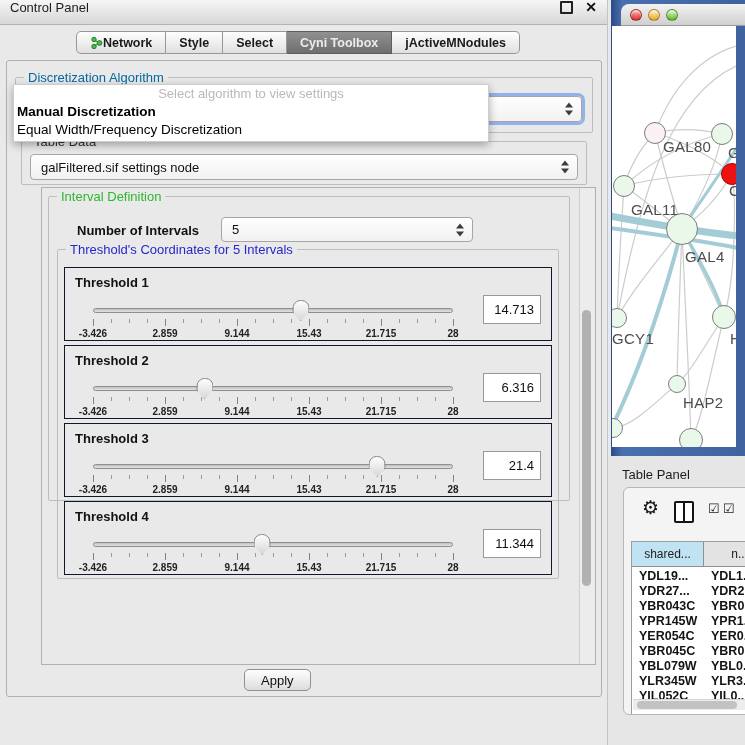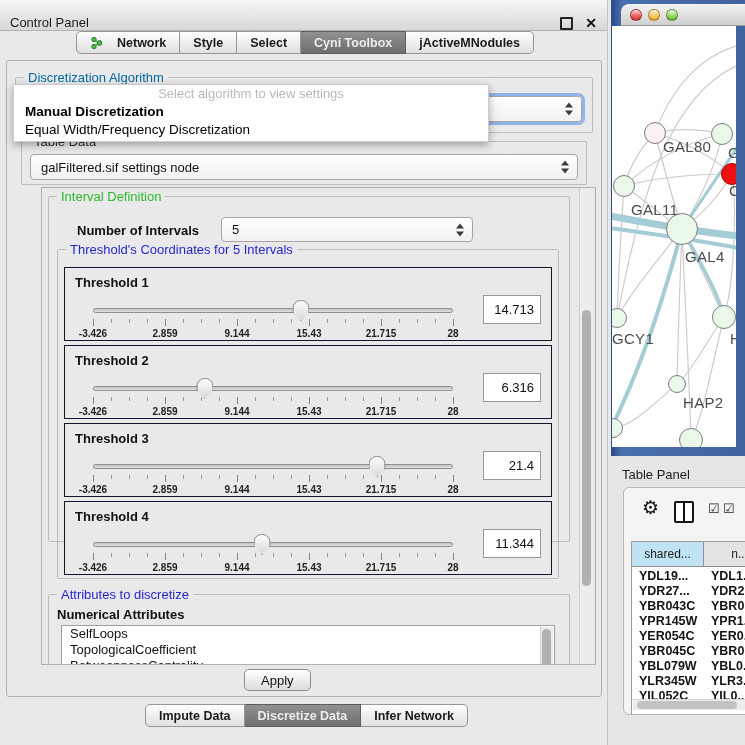--- a/index.html
+++ b/index.html
@@ -1,33 +1,33 @@
 <!DOCTYPE html>
 <html><head>
 <meta charset="utf-8">
 <style>
   html,body{margin:0;padding:0}
   body{width:745px;height:745px;position:relative;overflow:hidden;background:#e9e9e9;
        font-family:"Liberation Sans",sans-serif;color:#111;-webkit-font-smoothing:antialiased}
 
   
   #cp{position:absolute;left:0;top:0;width:607px;height:745px;background:#e9e9e9}
-  #cp-titlebar{position:absolute;left:0;top:0;width:100%;height:31px;
+  #cp-titlebar{position:absolute;left:0;top:0;width:100%;height:25px;
     background:linear-gradient(#f6f6f6,#d7d7d7);border-bottom:1px solid #b3b3b3;
-    display:flex;align-items:flex-end;padding:0 10px;box-sizing:border-box}
+    display:flex;align-items:flex-start;padding:0 10px;box-sizing:border-box}
   #cp-titlebar .t{font-size:13px;color:#1c1c1c}
   .wicons{margin-left:auto;display:flex;gap:12px;align-items:center}
   .float-ic{width:9px;height:9px;border:2px solid #222;border-radius:1px}
   .close-ic{font-size:14px;font-weight:bold;color:#111;line-height:1}
 
   
   .segrow{position:absolute;display:flex}
   .seg{height:23px;padding:0 13px;font-size:12.5px;font-weight:bold;color:#1a1a1a;
     background:linear-gradient(#fefefe,#e0e0e0);border:1px solid #979797;border-left:none;
-    display:flex;align-items:center;gap:14px;box-sizing:border-box;white-space:nowrap}
+    display:flex;align-items:center;gap:0;box-sizing:border-box;white-space:nowrap}
   .seg.first{border-left:1px solid #979797;border-radius:5px 0 0 5px}
   .seg.last{border-radius:0 5px 5px 0}
   .seg.sel{background:linear-gradient(#919191,#6e6e6e);color:#ececec;border-color:#5d5d5d}
 
   #cp-main{position:absolute;left:6px;top:60px;width:594px;height:635px;
     border:1px solid #b0b0b0;border-radius:3px;background:#e9e9e9}
 
   
   .grp{position:absolute;border:1px solid #bdbdbd;border-radius:2px;box-sizing:border-box}
   .gt{position:absolute;top:-8px;left:8px;background:#e9e9e9;padding:0 4px;font-size:13px;white-space:nowrap}
@@ -39,21 +39,21 @@
   .spin{position:absolute;right:8px;top:50%;transform:translateY(-50%);display:flex;flex-direction:column;gap:3px}
   .spin i{display:block;width:0;height:0;border-left:4px solid transparent;border-right:4px solid transparent}
   .spin .up{border-bottom:5px solid #3c3c3c}
   .spin .dn{border-top:5px solid #3c3c3c}
   .focusring{box-shadow:0 0 0 3px rgba(98,150,233,.65)}
 
   
   #algo-popup{position:absolute;left:6px;top:23px;width:474px;height:56px;background:#fff;
     border:1px solid #cdcdcd;border-radius:1px;box-shadow:0 3px 8px rgba(0,0,0,.32);z-index:50}
   #algo-popup .ph{height:18px;line-height:18px;text-align:center;color:#b9b9b9;font-size:13px}
-  #algo-popup .opt{height:18px;line-height:18px;padding-left:11px;font-size:13.5px;color:#000}
+  #algo-popup .opt{height:18px;line-height:18px;padding-left:3px;font-size:13.5px;color:#000}
   #algo-popup .opt.b{font-weight:bold}
 
   
   #settings{position:absolute;left:34px;top:126px;width:555px;height:478px;
     border:1px solid #b0b0b0;background:#e9e9e9;overflow:hidden;box-sizing:border-box}
   .vscroll{position:absolute;background:#ececec;border-left:1px solid #cfcfcf}
   .vthumb{position:absolute;left:2px;width:9px;border-radius:5px;background:#b1b1b1}
 
   
   .tpanel{position:absolute;left:6px;width:488px;height:74px;border:1px solid #0f172a;background:#e9e9e9;box-sizing:border-box}
@@ -175,21 +175,21 @@
         <span>galFiltered.sif settings node</span>
         <span class="spin">
             <i class="up"></i>
             <i class="dn"></i>
           </span>
       </div>
     </div>
 
     <div id="settings">
 
-      <div class="grp" style="left:6px;top:8px;width:522px;height:346px">
+      <div class="grp" style="left:6px;top:8px;width:522px;height:305px">
         <span class="gt green">Interval Definition</span>
 
         <div style="position:absolute;left:28px;top:26px;font-size:13px;font-weight:bold">Number of Intervals</div>
         <div class="combo" style="left:172px;top:20px;width:252px;height:25px">
           <span>5</span>
           <span class="spin">
               <i class="up"></i>
               <i class="dn"></i>
             </span>
         </div>
@@ -288,52 +288,29 @@
                 <span style="left:60%">15.43</span>
                 <span style="left:80%">21.715</span>
                 <span style="left:100%">28</span>
               </div>
             </div>
             <div class="tvalue">11.344</div>
           </div>
         </div>
       </div>
 
-      <div class="grp" style="left:6px;top:406px;width:522px;height:110px">
-        <span class="gt blue">Attributes to discretize</span>
-        <div style="position:absolute;left:8px;top:12px;font-size:13px;font-weight:bold">Numerical Attributes</div>
-        <div class="nlist" style="left:12px;top:30px;width:494px;height:72px">
-          <div class="li">SelfLoops</div>
-          <div class="li">TopologicalCoefficient</div>
-          <div class="li">BetweennessCentrality</div>
-          <div class="vscroll" style="right:1px;top:1px;width:12px;height:70px">
-            <div class="vthumb" style="top:2px;height:62px;left:1px"></div>
-          </div>
-        </div>
-      </div>
 
       <div class="vscroll" style="right:1px;top:0;width:14px;height:476px">
         <div class="vthumb" style="top:122px;height:276px"></div>
       </div>
     </div>
 
     <button class="pushbtn" style="left:237px;top:608px">Apply</button>
   </div>
 
-  <div class="segrow" style="left:145px;top:704px">
-    <div class="seg first">
-      <span>Impute Data</span>
-    </div>
-    <div class="seg sel">
-      <span>Discretize Data</span>
-    </div>
-    <div class="seg last">
-      <span>Infer Network</span>
-    </div>
-  </div>
 </div>
 
 <div id="divider"></div>
 
 <div id="netwin">
   <div id="nettitle">
     <span class="tl" style="background:radial-gradient(circle at 50% 32%,#f4938f,#df4744 60%,#b02c29)"></span>
     <span class="tl" style="background:radial-gradient(circle at 50% 32%,#fadf9e,#f0b73f 60%,#c98c1c)"></span>
     <span class="tl" style="background:radial-gradient(circle at 50% 32%,#c6eda2,#79c646 60%,#4f9427)"></span>
   </div>

